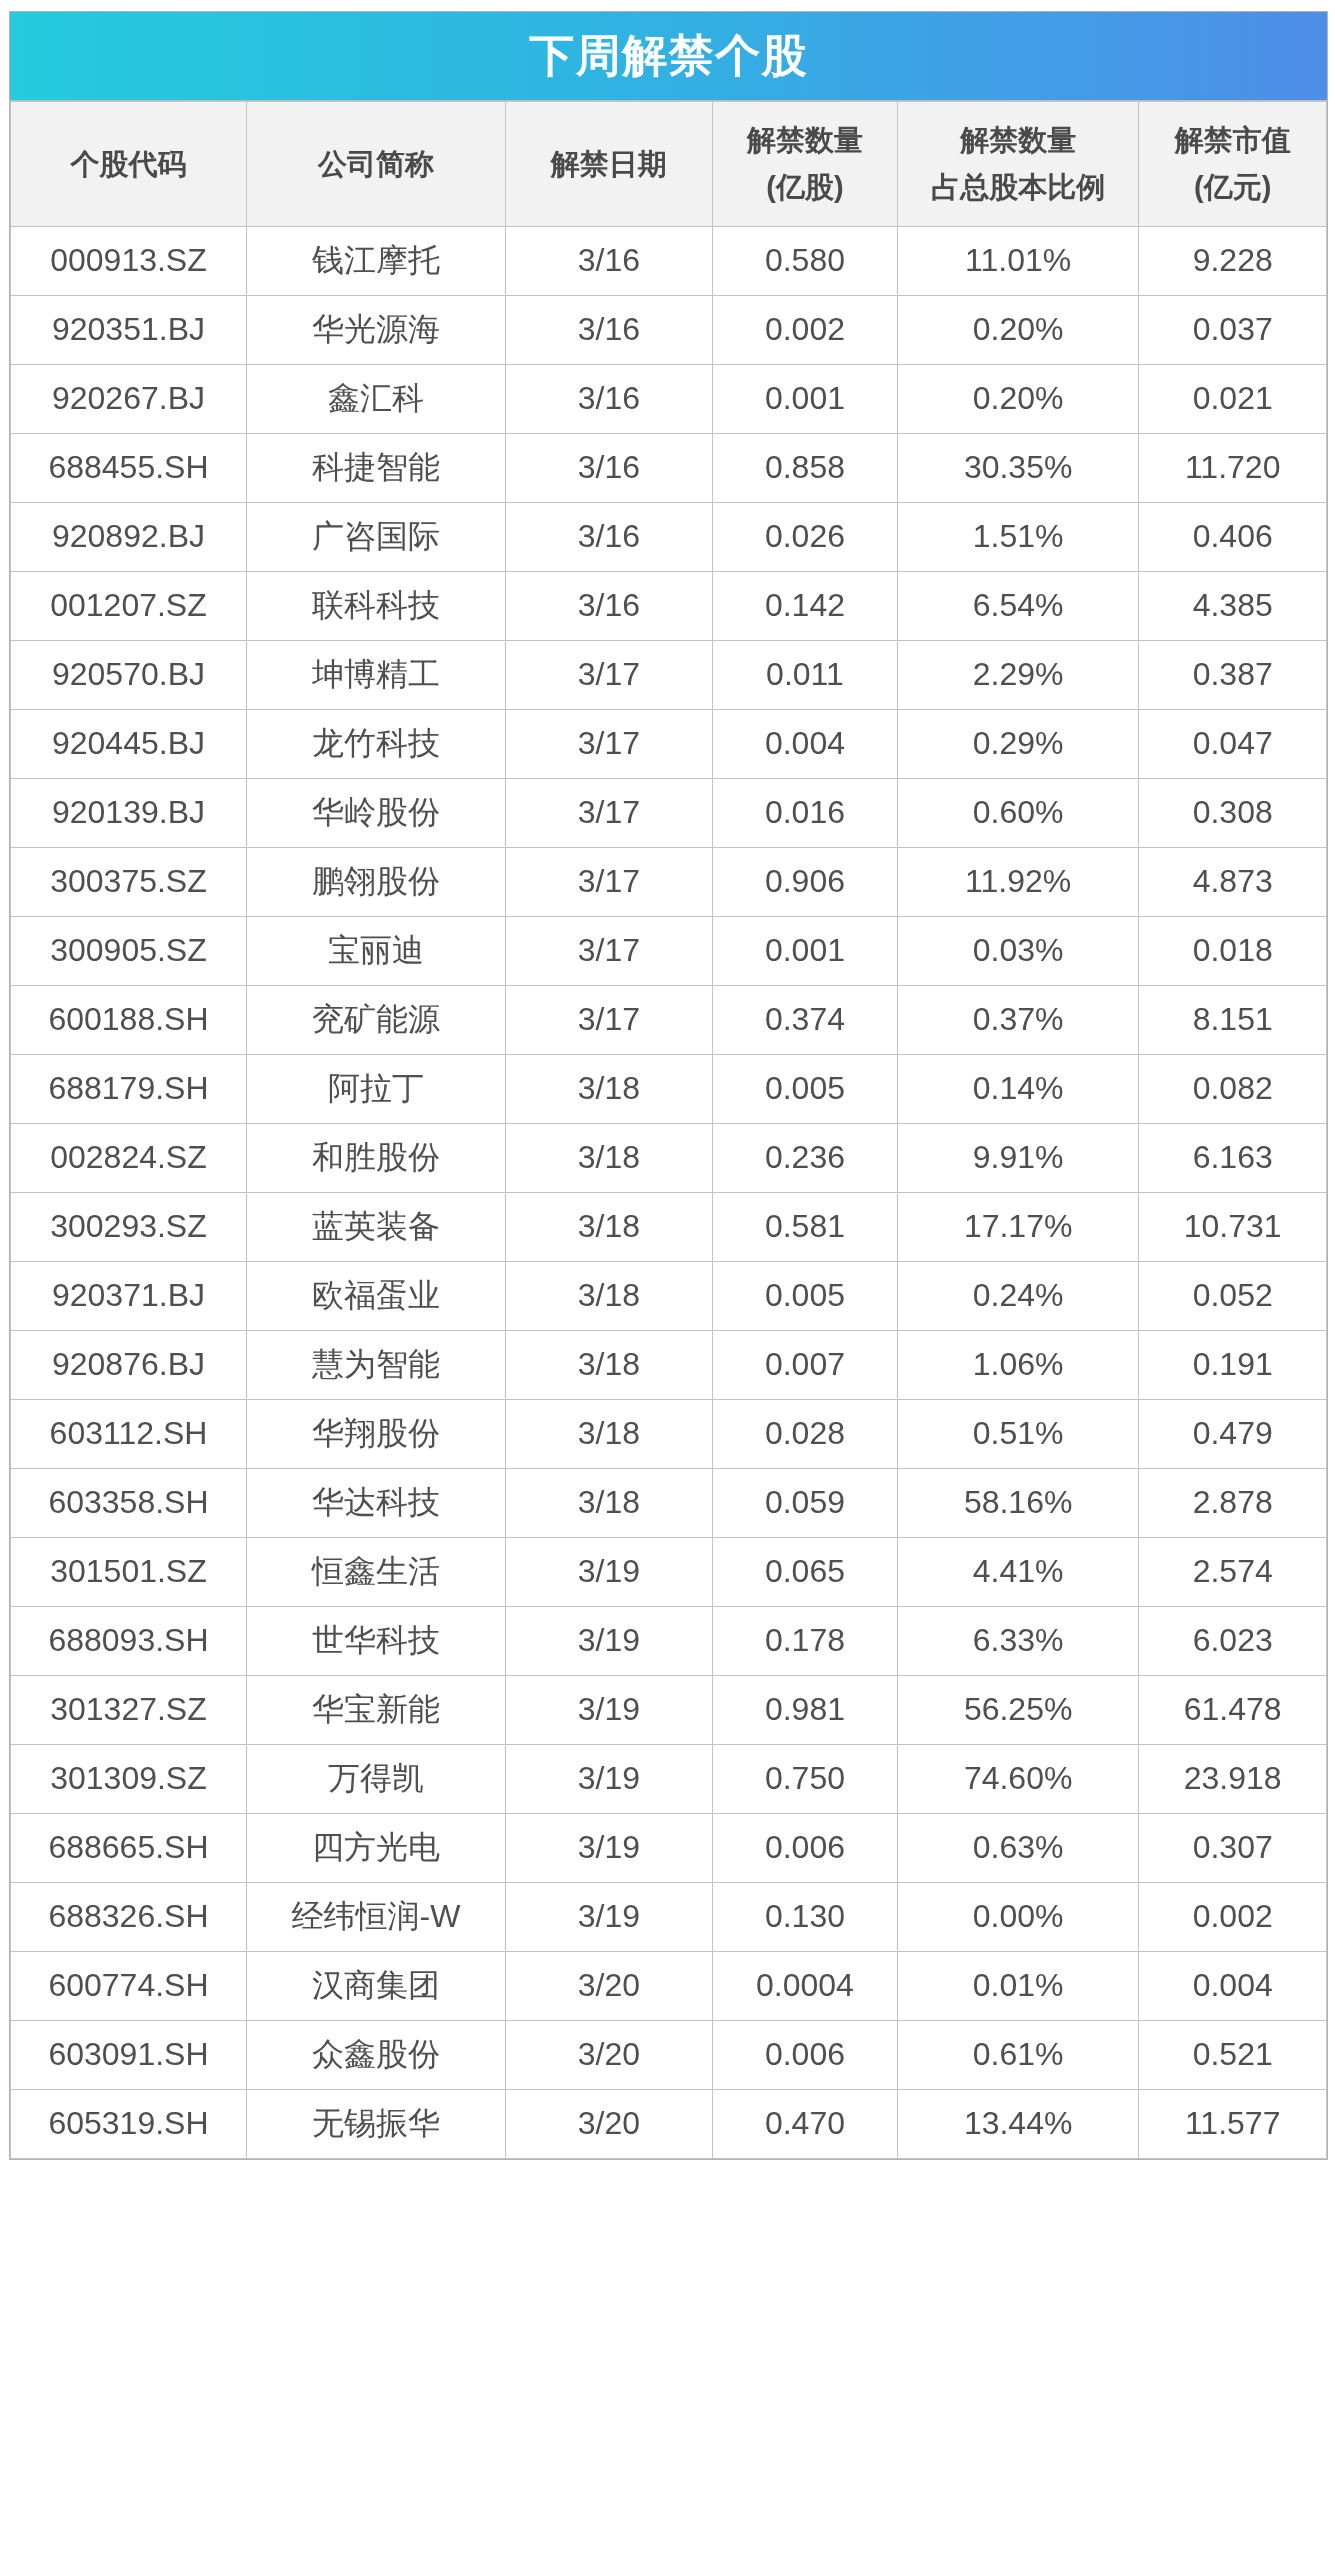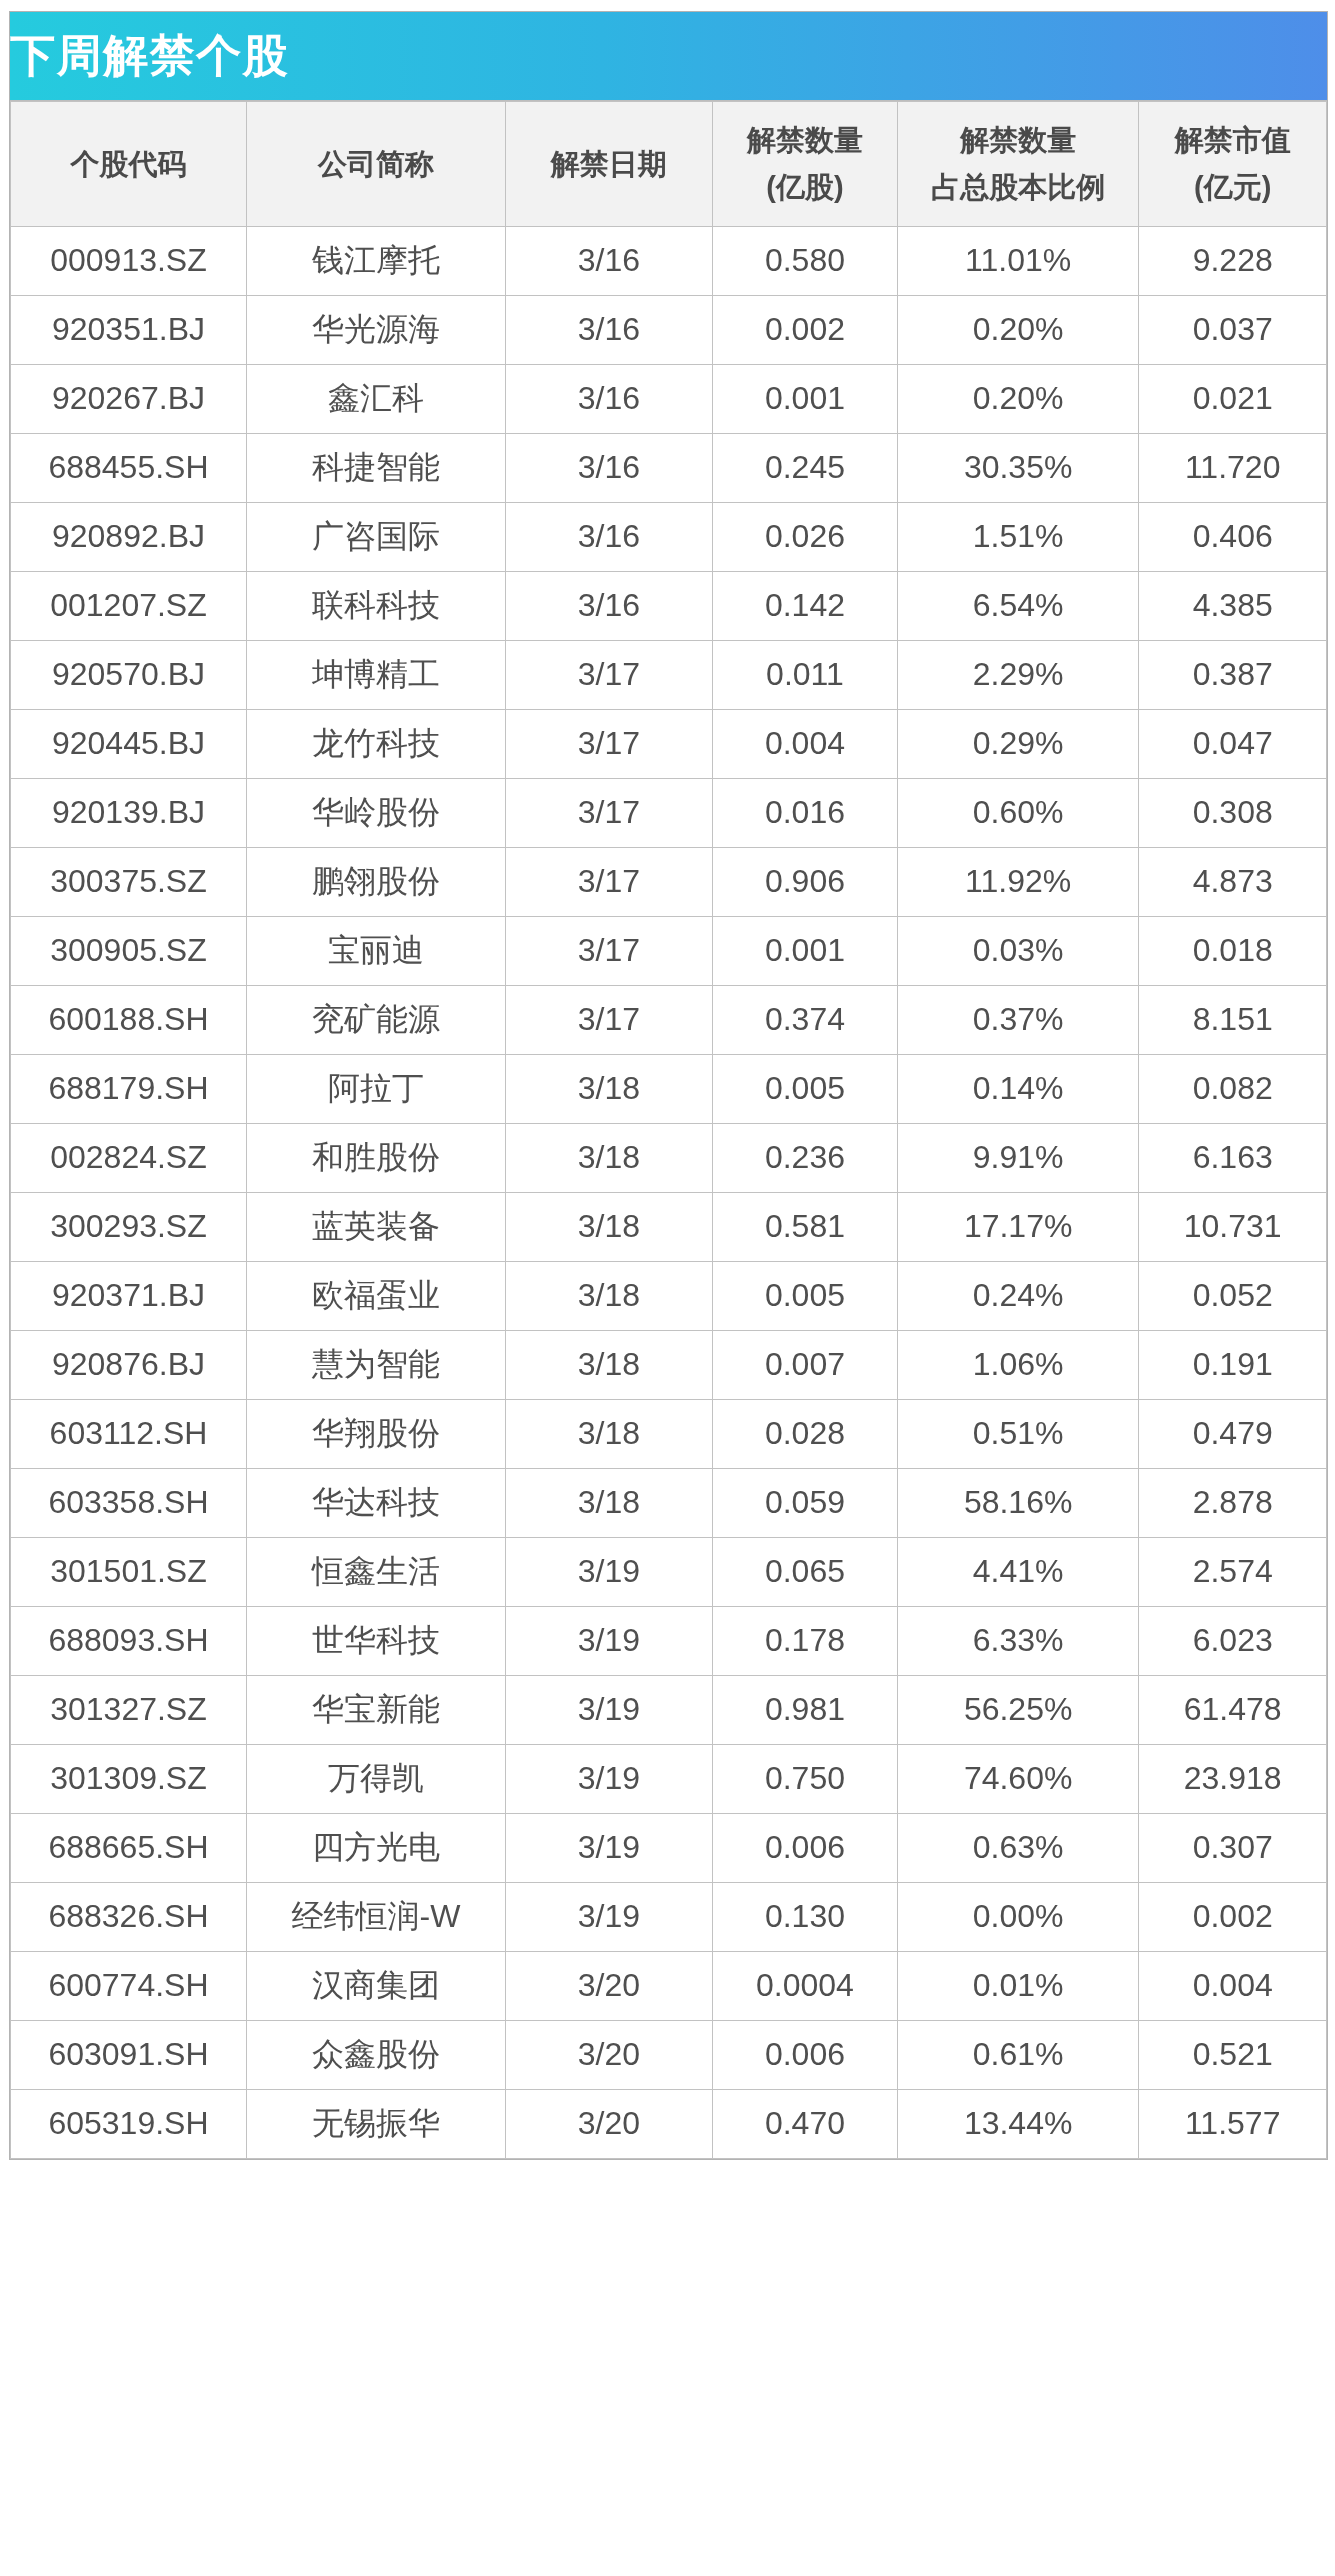--- a/index.html
+++ b/index.html
@@ -17,20 +17,21 @@
   }
   .panel {
     border: 1.5px solid #b3b3b3;
     box-sizing: border-box;
   }
   .title-bar {
     height: 88px;
     background: linear-gradient(90deg, #25cbde 0%, #2fb4e2 45%, #4e8ee9 100%);
     display: flex;
     align-items: center;
+    justify-content: center;
     border-bottom: 1.5px solid #bdbdbd;
   }
   .title-bar .title-text {
     color: #ffffff;
     font-size: 45px;
     font-weight: bold;
     letter-spacing: 1.5px;
   }
   table.unlock-table {
     width: 100%;
@@ -116,21 +117,21 @@
             <td>鑫汇科</td>
             <td>3/16</td>
             <td>0.001</td>
             <td>0.20%</td>
             <td>0.021</td>
           </tr>
           <tr>
             <td>688455.SH</td>
             <td>科捷智能</td>
             <td>3/16</td>
-            <td>0.245</td>
+            <td>0.858</td>
             <td>30.35%</td>
             <td>11.720</td>
           </tr>
           <tr>
             <td>920892.BJ</td>
             <td>广咨国际</td>
             <td>3/16</td>
             <td>0.026</td>
             <td>1.51%</td>
             <td>0.406</td>

